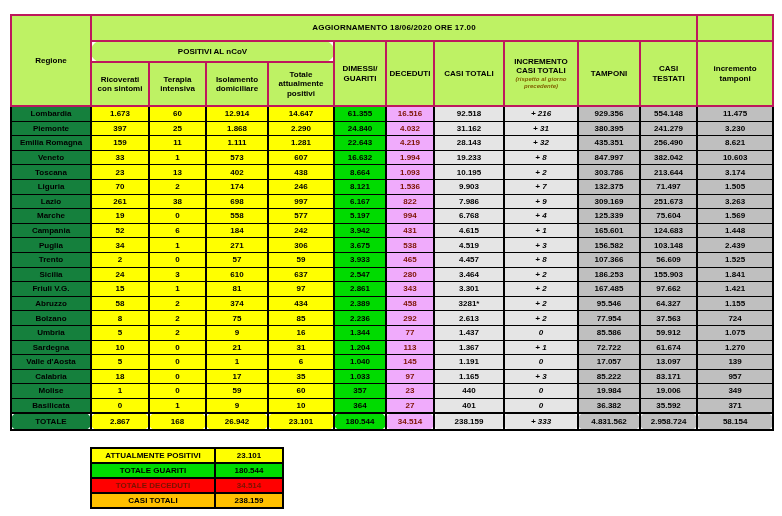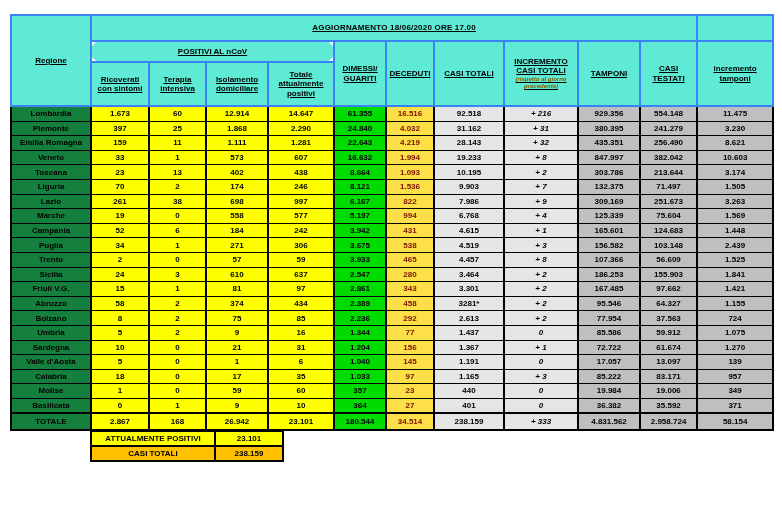--- a/index.html
+++ b/index.html
@@ -7,42 +7,42 @@
     width:782px; height:516px; position:relative; overflow:hidden;
     font-family:"Liberation Sans", sans-serif; font-weight:bold; color:#000;
   }
   .wrap { position:absolute; left:10px; top:14px; }
 
   table.main { border-collapse:collapse; table-layout:fixed; width:762px; }
   table.main th, table.main td {
     padding:0 1px; text-align:center; vertical-align:middle;
     font-weight:bold; overflow:hidden; line-height:1.15;
   }
-  table.main th { border:2px solid #3b82f6; background:#5eead4; font-size:8px;text-decoration:underline; }
+  table.main th { border:2px solid #be185d; background:#bef264; font-size:8px; }
   table.main td { border:1px solid #000; border-left-width:2px; border-right-width:2px; font-size:8px; height:13.6px; }
 
   .banner   { height:24px; font-size:10.5px; letter-spacing:0.2px; }
   .h-regione{ font-size:9px; }
   .h-group  { height:19px; font-size:8px;border-radius:10px; }
   .h-sub    { height:42px; font-size:7.5px; }
   .h-gray2  { background:#BFBFBF; }
   .h-orange { background:#FFC000; }
   .corner   { border-width:1px; background:#D9D9D9; }
   .h-note   { display:block; font-size:6px; font-style:italic; color:#806000; font-weight:bold; margin-top:1px; }
 
   .c-region { background:#15803d; font-size:8.5px; }
   .c-yellow { background:#FFFF00; }
   .c-green  { background:#00DB00; }
-  .c-red    { background:#fde047; color:#7B1200; }
+  .c-red    { background:#f0abfc; color:#7B1200; }
   .c-orange { background:#e5e5e5; }
   .c-italic { font-style:italic; }
   .c-gray   { background:#BFBFBF; }
-  tr.total-row td { border-top-width:2px; border-bottom-width:2px; height:15px; }
-
-  table.summary { position:absolute; left:90px; top:430px; border-collapse:collapse; table-layout:fixed; }
+  tr.total-row td { border-top-width:2px; border-bottom-width:2px; height:15px;border-radius:7px; }
+
+  table.summary { position:absolute; left:90px; top:447px; border-collapse:collapse; table-layout:fixed; }
   table.summary td {
     border:2px solid #000; font-weight:bold; font-size:8px;
     height:13px; text-align:center; padding:0 2px; overflow:hidden;
   }
   .sum-label { width:118px; }
   .sum-value { width:62px; }
 </style>
 </head>
 <body>
 
@@ -313,21 +313,21 @@
           <td class="c-gray">59.912</td>
           <td class="c-gray">1.075</td>
         </tr>
         <tr>
           <td class="c-region">Sardegna</td>
           <td class="c-yellow">10</td>
           <td class="c-yellow">0</td>
           <td class="c-yellow">21</td>
           <td class="c-yellow">31</td>
           <td class="c-green">1.204</td>
-          <td class="c-red">156</td>
+          <td class="c-red">113</td>
           <td class="c-orange">1.367</td>
           <td class="c-orange c-italic">+ 1</td>
           <td class="c-gray">72.722</td>
           <td class="c-gray">61.674</td>
           <td class="c-gray">1.270</td>
         </tr>
         <tr>
           <td class="c-region">Valle d'Aosta</td>
           <td class="c-yellow">5</td>
           <td class="c-yellow">0</td>
@@ -401,17 +401,25 @@
   </table>
 </div>
 
 <table class="summary">
   <tbody>
       <tr>
         <td class="sum-label" style="background: rgb(255, 255, 0); color: rgb(0, 0, 0);">ATTUALMENTE POSITIVI</td>
         <td class="sum-value" style="background: rgb(255, 255, 0); color: rgb(0, 0, 0);">23.101</td>
       </tr>
       <tr>
+        <td class="sum-label" style="background: rgb(0, 219, 0); color: rgb(0, 0, 0);">TOTALE GUARITI</td>
+        <td class="sum-value" style="background: rgb(0, 219, 0); color: rgb(0, 0, 0);">180.544</td>
+      </tr>
+      <tr>
+        <td class="sum-label" style="background: rgb(255, 0, 0); color: rgb(123, 18, 0);">TOTALE DECEDUTI</td>
+        <td class="sum-value" style="background: rgb(255, 0, 0); color: rgb(123, 18, 0);">34.514</td>
+      </tr>
+      <tr>
         <td class="sum-label" style="background: rgb(255, 192, 0); color: rgb(0, 0, 0);">CASI TOTALI</td>
         <td class="sum-value" style="background: rgb(255, 192, 0); color: rgb(0, 0, 0);">238.159</td>
       </tr>
     </tbody>
 </table>
 
 </body></html>

